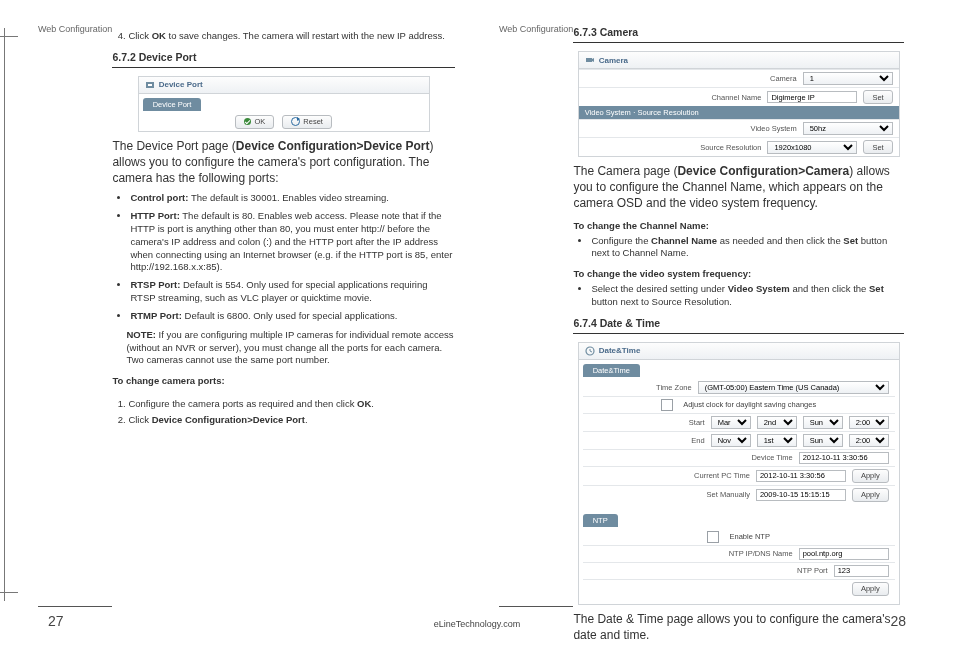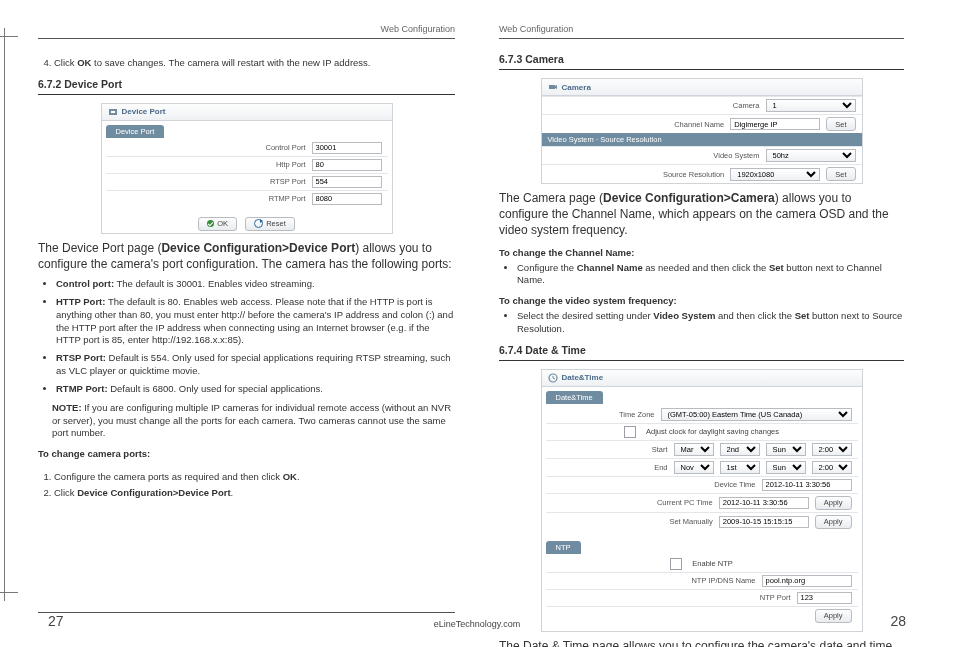--- a/index.html
+++ b/index.html
@@ -24,21 +24,21 @@
     height: 100%;
     box-sizing: border-box;
     padding: 18px 28px 34px 28px;
   }
   .page {
     flex: 1 1 50%;
     box-sizing: border-box;
     padding: 0 22px;
     position: relative;
     display: flex;
-    flex-direction: column;
+    flex-direction: row;
   }
   .page-left { padding-left: 10px; }
   .page-header {
     text-align: right;
     font-size: 9px;
     color: #666;
     padding: 6px 0 4px 0;
     border-bottom: 1px solid #555;
     margin-bottom: 6px;
   }
@@ -244,38 +244,20 @@
           <div class="panel-titlebar">
             <span class="ico">
               <svg viewBox="0 0 10 10">
                   <rect x="1" y="2" width="8" height="6" fill="#6f8ca0"></rect>
                   <rect x="3" y="4" width="4" height="2" fill="#fff"></rect>
                 </svg>
             </span>
             <span>Device Port</span>
           </div>
           <span class="panel-tab">Device Port</span>
-          <div class="panel-body">
-            <div class="form-row">
-                <span class="lbl">Control Port</span>
-                <input class="ui-input w-70" value="30001" style="">
-              </div>
-            <div class="form-row">
-                <span class="lbl">Http Port</span>
-                <input class="ui-input w-70" value="80" style="">
-              </div>
-            <div class="form-row">
-                <span class="lbl">RTSP Port</span>
-                <input class="ui-input w-70" value="554" style="">
-              </div>
-            <div class="form-row">
-                <span class="lbl">RTMP Port</span>
-                <input class="ui-input w-70" value="8080" style="">
-              </div>
-          </div>
           <div class="btnbar">
             <button class="ui-btn">
                 <span class="btn-icon-ok"></span>
                 <span>OK</span>
               </button>
             <button class="ui-btn">
                 <span class="btn-icon-reset"></span>
                 <span>Reset</span>
               </button>
           </div>

